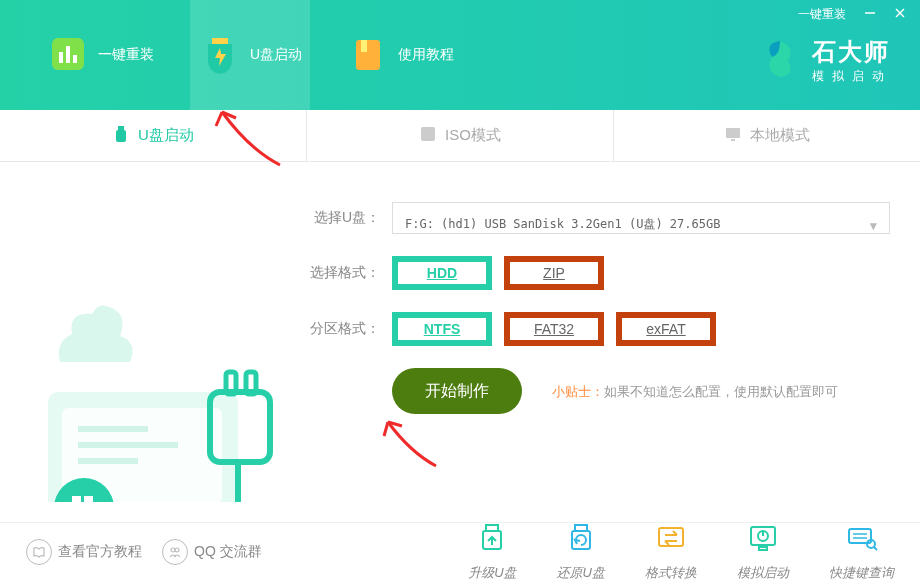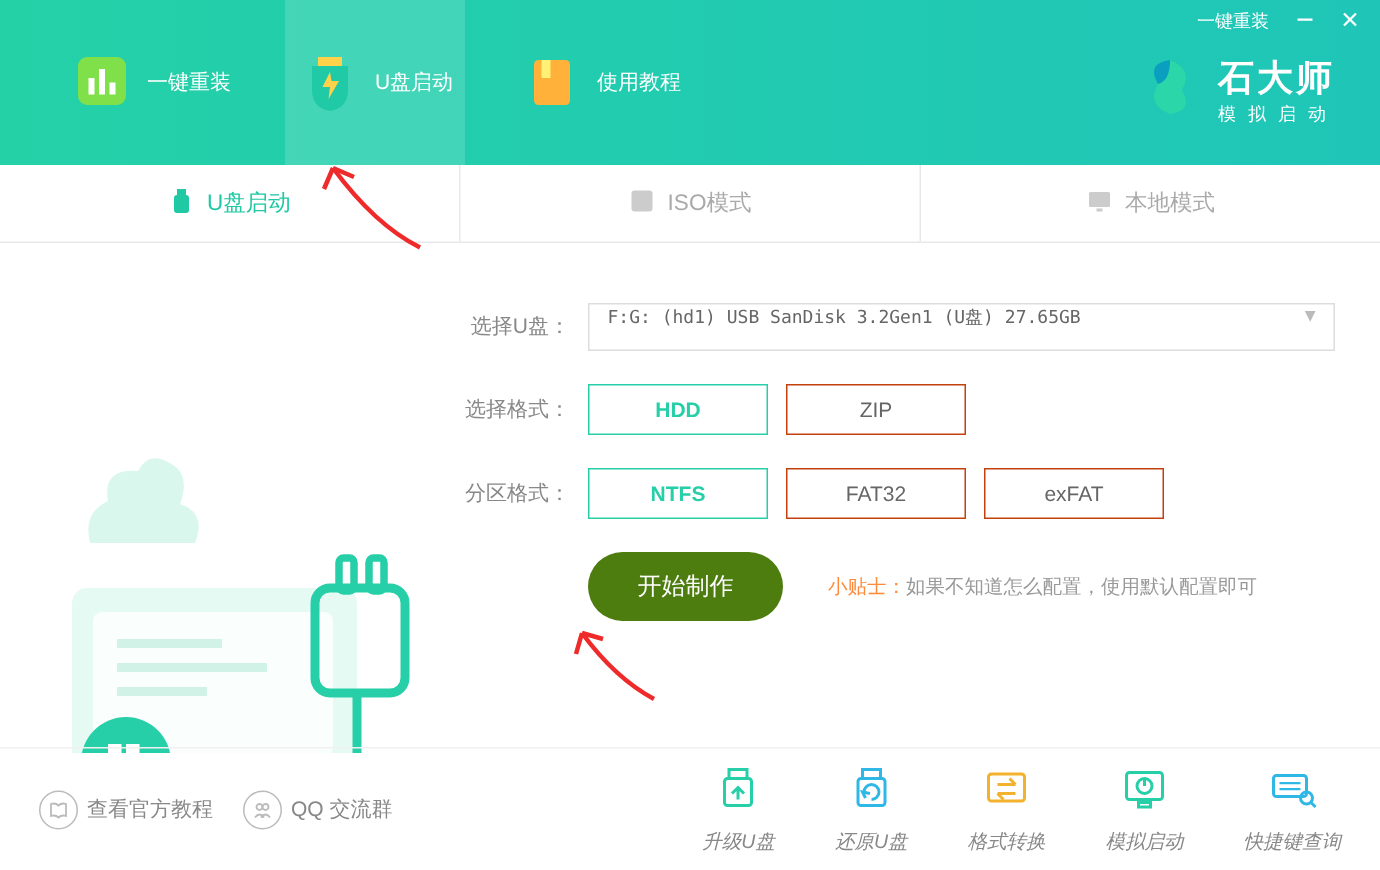--- a/index.html
+++ b/index.html
@@ -21,31 +21,31 @@
 .tabs { display: flex; height: 52px; border-bottom: 1px solid #e8e8e8; }
 .tab { flex: 1; display: flex; align-items: center; justify-content: center; gap: 8px; color: #aaa; font-size: 15px; cursor: pointer; border-right: 1px solid #e8e8e8; }
 .tab.active { color: #20c9a4; }
 
 .main { display: flex; height: 340px; }
 .illus { width: 300px; position: relative; }
 .form { flex: 1; padding: 40px 30px 0 10px; }
 
 .row { display: flex; align-items: center; margin-bottom: 22px; gap: 12px; }
 .row-label { color: #888; font-size: 14px; width: 70px; text-align: right; }
-.select { flex: 1; border: 1px solid #ddd; height: 32px; display: flex; align-items: flex-start; padding: 0 12px; font-size: 12px; color: #666; font-family: monospace; position: relative; }
+.select { flex: 1; border: 1px solid #ddd; height: 32px; display: flex; align-items: flex-end; padding: 0 12px; font-size: 12px; color: #666; font-family: monospace; position: relative; }
 .select .chev { position: absolute; right: 12px; color: #bbb; }
-.opt { border: 1px solid #c2410c; width: 120px; height: 34px; display: flex; align-items: center; justify-content: center; font-size: 14px; color: #666; cursor: pointer; }
+.opt { border: 6px solid #c2410c; width: 100px; height: 34px; display: flex; align-items: center; justify-content: center; font-size: 14px; color: #666; cursor: pointer; text-decoration: underline; }
 .opt.sel { border-color: #26cfa7; color: #26cfa7; font-weight: 600; }
 
 .start-row { display: flex; align-items: center; gap: 30px; margin-left: 82px; margin-top: 10px; }
 .start-btn { background: #4d7c0f; color: #fff; border-radius: 26px; width: 130px; height: 46px; display: flex; align-items: center; justify-content: center; font-size: 16px; cursor: pointer; }
 .tip-label { color: #ff8a3a; font-size: 13px; }
 .tip-text { color: #999; font-size: 13px; }
 
-.footer { position: absolute; bottom: 0; left: 0; right: 0; height: 82px; display: flex; align-items: center; padding: 0 26px; gap: 20px; border-top: 1px solid #f0f0f0; }
+.footer { position: absolute; bottom: 0; left: 0; right: 0; height: 58px; display: flex; align-items: center; padding: 0 26px; gap: 20px; border-top: 1px solid #f0f0f0; }
 .flink { display: flex; align-items: center; gap: 6px; color: #888; font-size: 14px; cursor: pointer; }
 .flink .circ { width: 26px; height: 26px; border: 1.5px solid #bbb; border-radius: 50%; display: flex; align-items: center; justify-content: center; color: #bbb; }
 .actions { display: flex; gap: 40px; margin-left: auto; }
 .action { display: flex; flex-direction: column; align-items: center; gap: 6px; color: #888; font-size: 13px; cursor: pointer; font-style: italic; }
 
 .arrow { position: absolute; pointer-events: none; z-index: 10; }
 </style>
 </head>
 <body>
 

